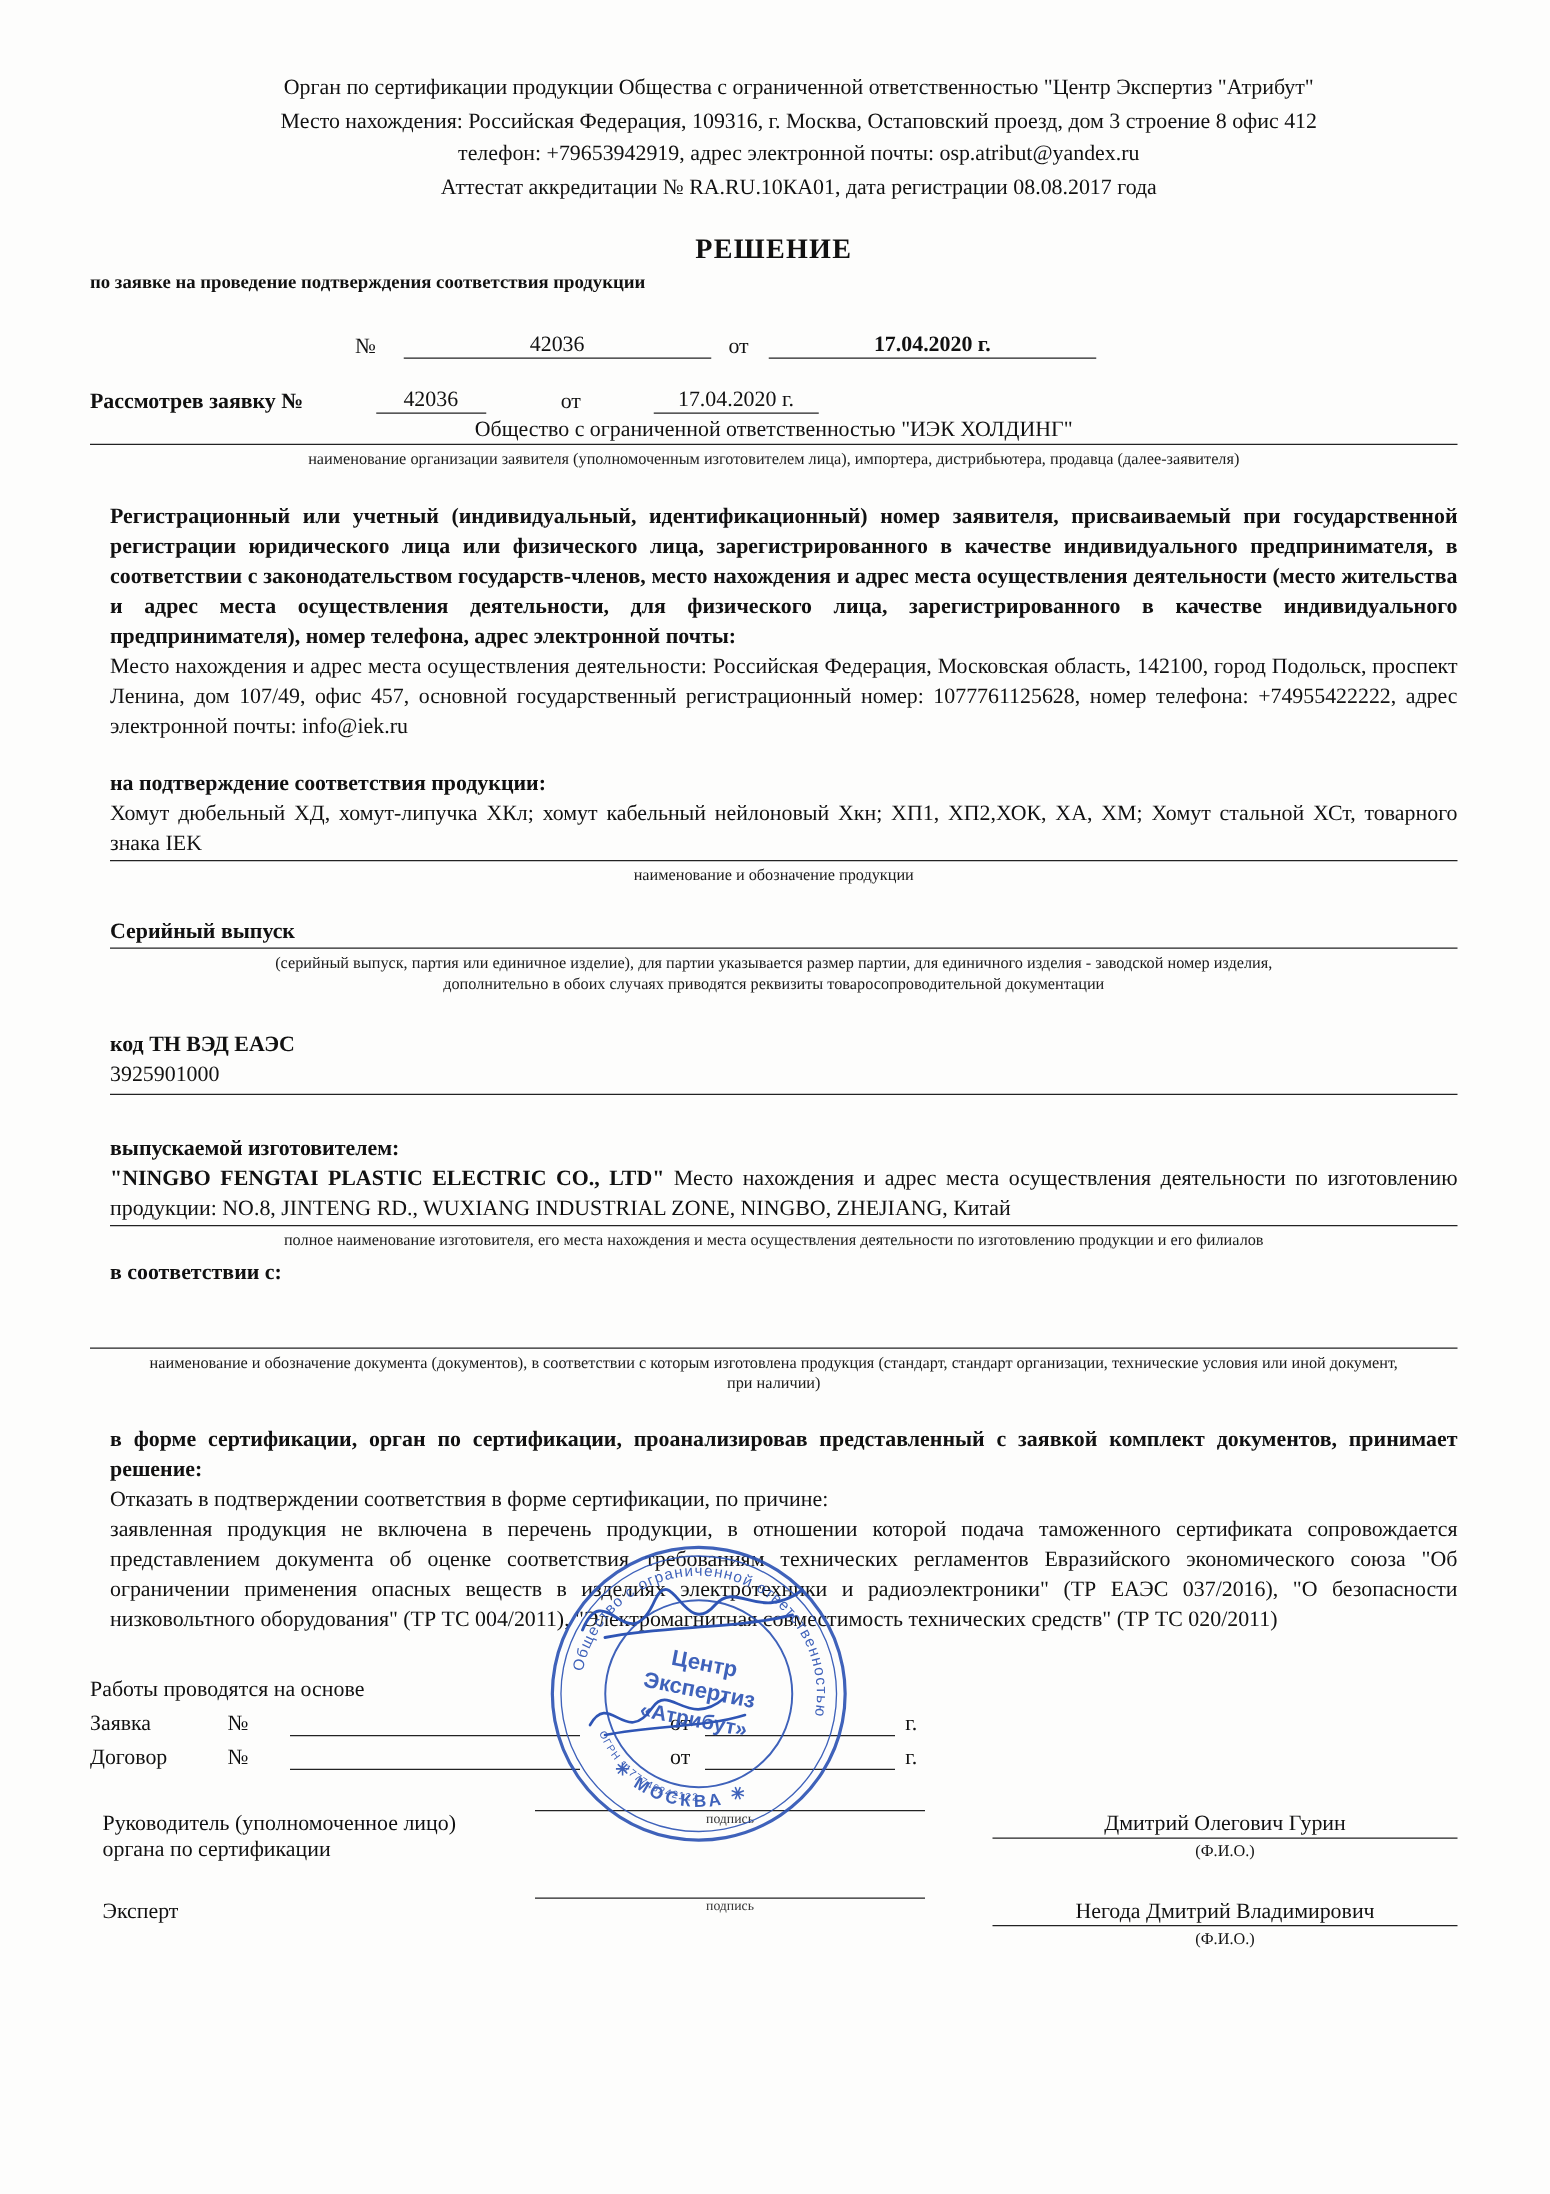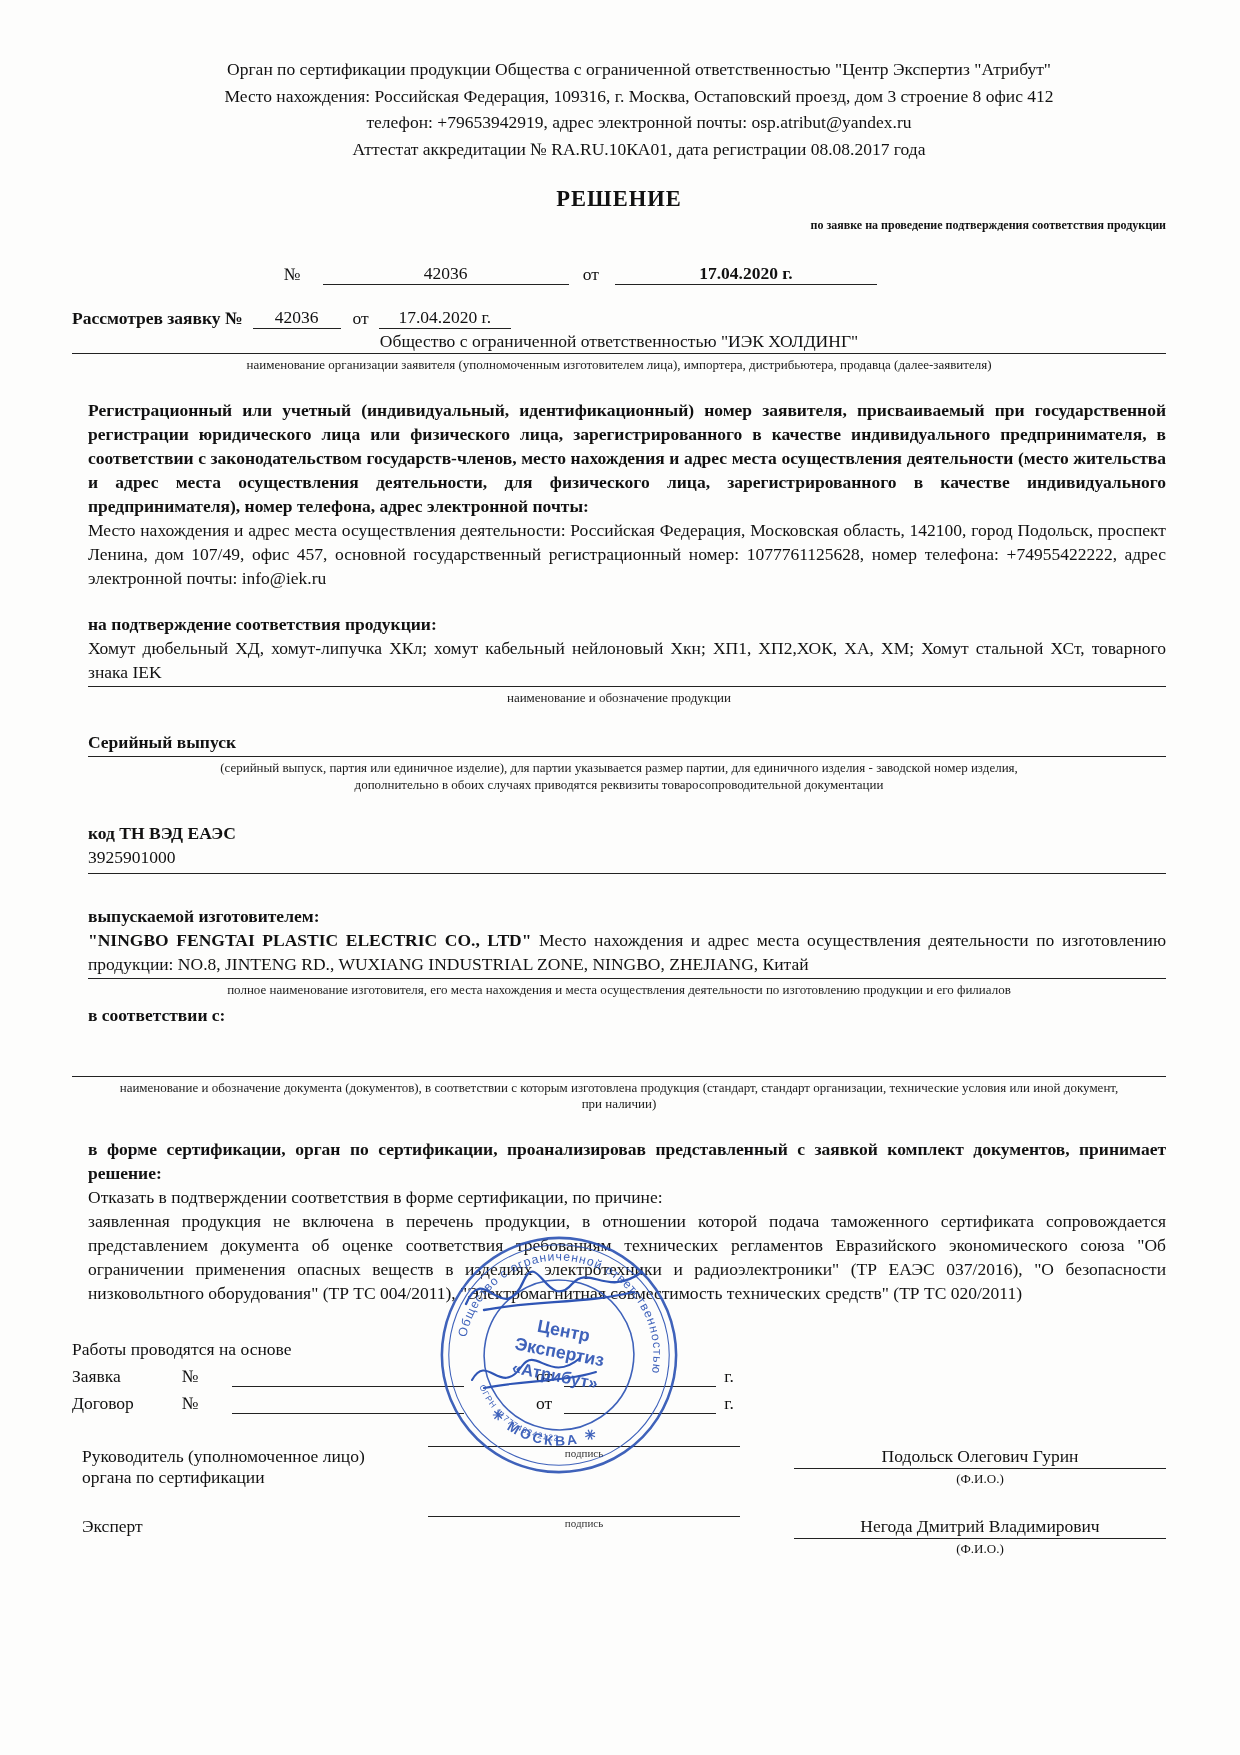--- a/index.html
+++ b/index.html
@@ -12,30 +12,30 @@
 
   .t  { font-size:17.5px; line-height:24px;margin-left:16px; }
   .b  { font-weight:bold; }
   .fp { font-size:13px; line-height:16.5px; color:#1a1a1a; }
   .center { text-align:center; }
   .just { text-align:justify; }
 
   .hdr { text-align:center; font-size:17.5px; line-height:26.5px; padding-left:40px; }
 
   .title { text-align:center; font-weight:bold; font-size:22.5px; margin-top:24px; letter-spacing:1px; }
-  .subtitle { text-align:right; font-weight:bold; font-size:12px; margin-top:6px; }
+  .subtitle { text-align:left; font-weight:bold; font-size:15px; margin-top:6px; }
 
   .ul { display:inline-block; border-bottom:1.4px solid #222; text-align:center; vertical-align:bottom; }
 
   .numrow { margin-top:30px; padding-left:212px; font-size:17.5px; display:flex; align-items:flex-end; }
   .numrow .w1 { width:246px; margin-left:22px; }
   .numrow .ot { margin-left:14px; }
   .numrow .w2 { width:262px; margin-left:16px; font-weight:bold; }
 
-  .approw { margin-top:22px; font-size:17.5px; display:flex; align-items:flex-end; }
+  .approw { margin-top:22px; font-size:17.5px; display:flex; align-items:flex-end;gap:48px; }
   .approw .wnum { width:88px; margin-left:10px; }
   .approw .ot { margin-left:12px; }
   .approw .wdate { width:132px; margin-left:10px; }
 
   .applicant { margin-top:2px; text-align:center; font-size:17.5px; border-bottom:1.4px solid #222; padding-bottom:1px; }
   .cap { text-align:center; margin-top:3px; }
 
   .para { margin-top:24px; }
   .para0 { margin-top:0; }
 
@@ -167,21 +167,21 @@
     <div class="sigrow">
       <div class="sigl">
         <div>Руководитель (уполномоченное лицо)</div>
         <div>органа по сертификации</div>
       </div>
       <div class="sigm">
         <div class="sigline"></div>
         <div class="pod">подпись</div>
       </div>
       <div class="sigr">
-        <div class="name">Подольск Олегович Гурин</div>
+        <div class="name">Дмитрий Олегович Гурин</div>
         <div class="fio">(Ф.И.О.)</div>
       </div>
     </div>
     <div class="sigrow sigrow2">
       <div class="sigl">
         <div>Эксперт</div>
       </div>
       <div class="sigm">
         <div class="sigline"></div>
         <div class="pod">подпись</div>

